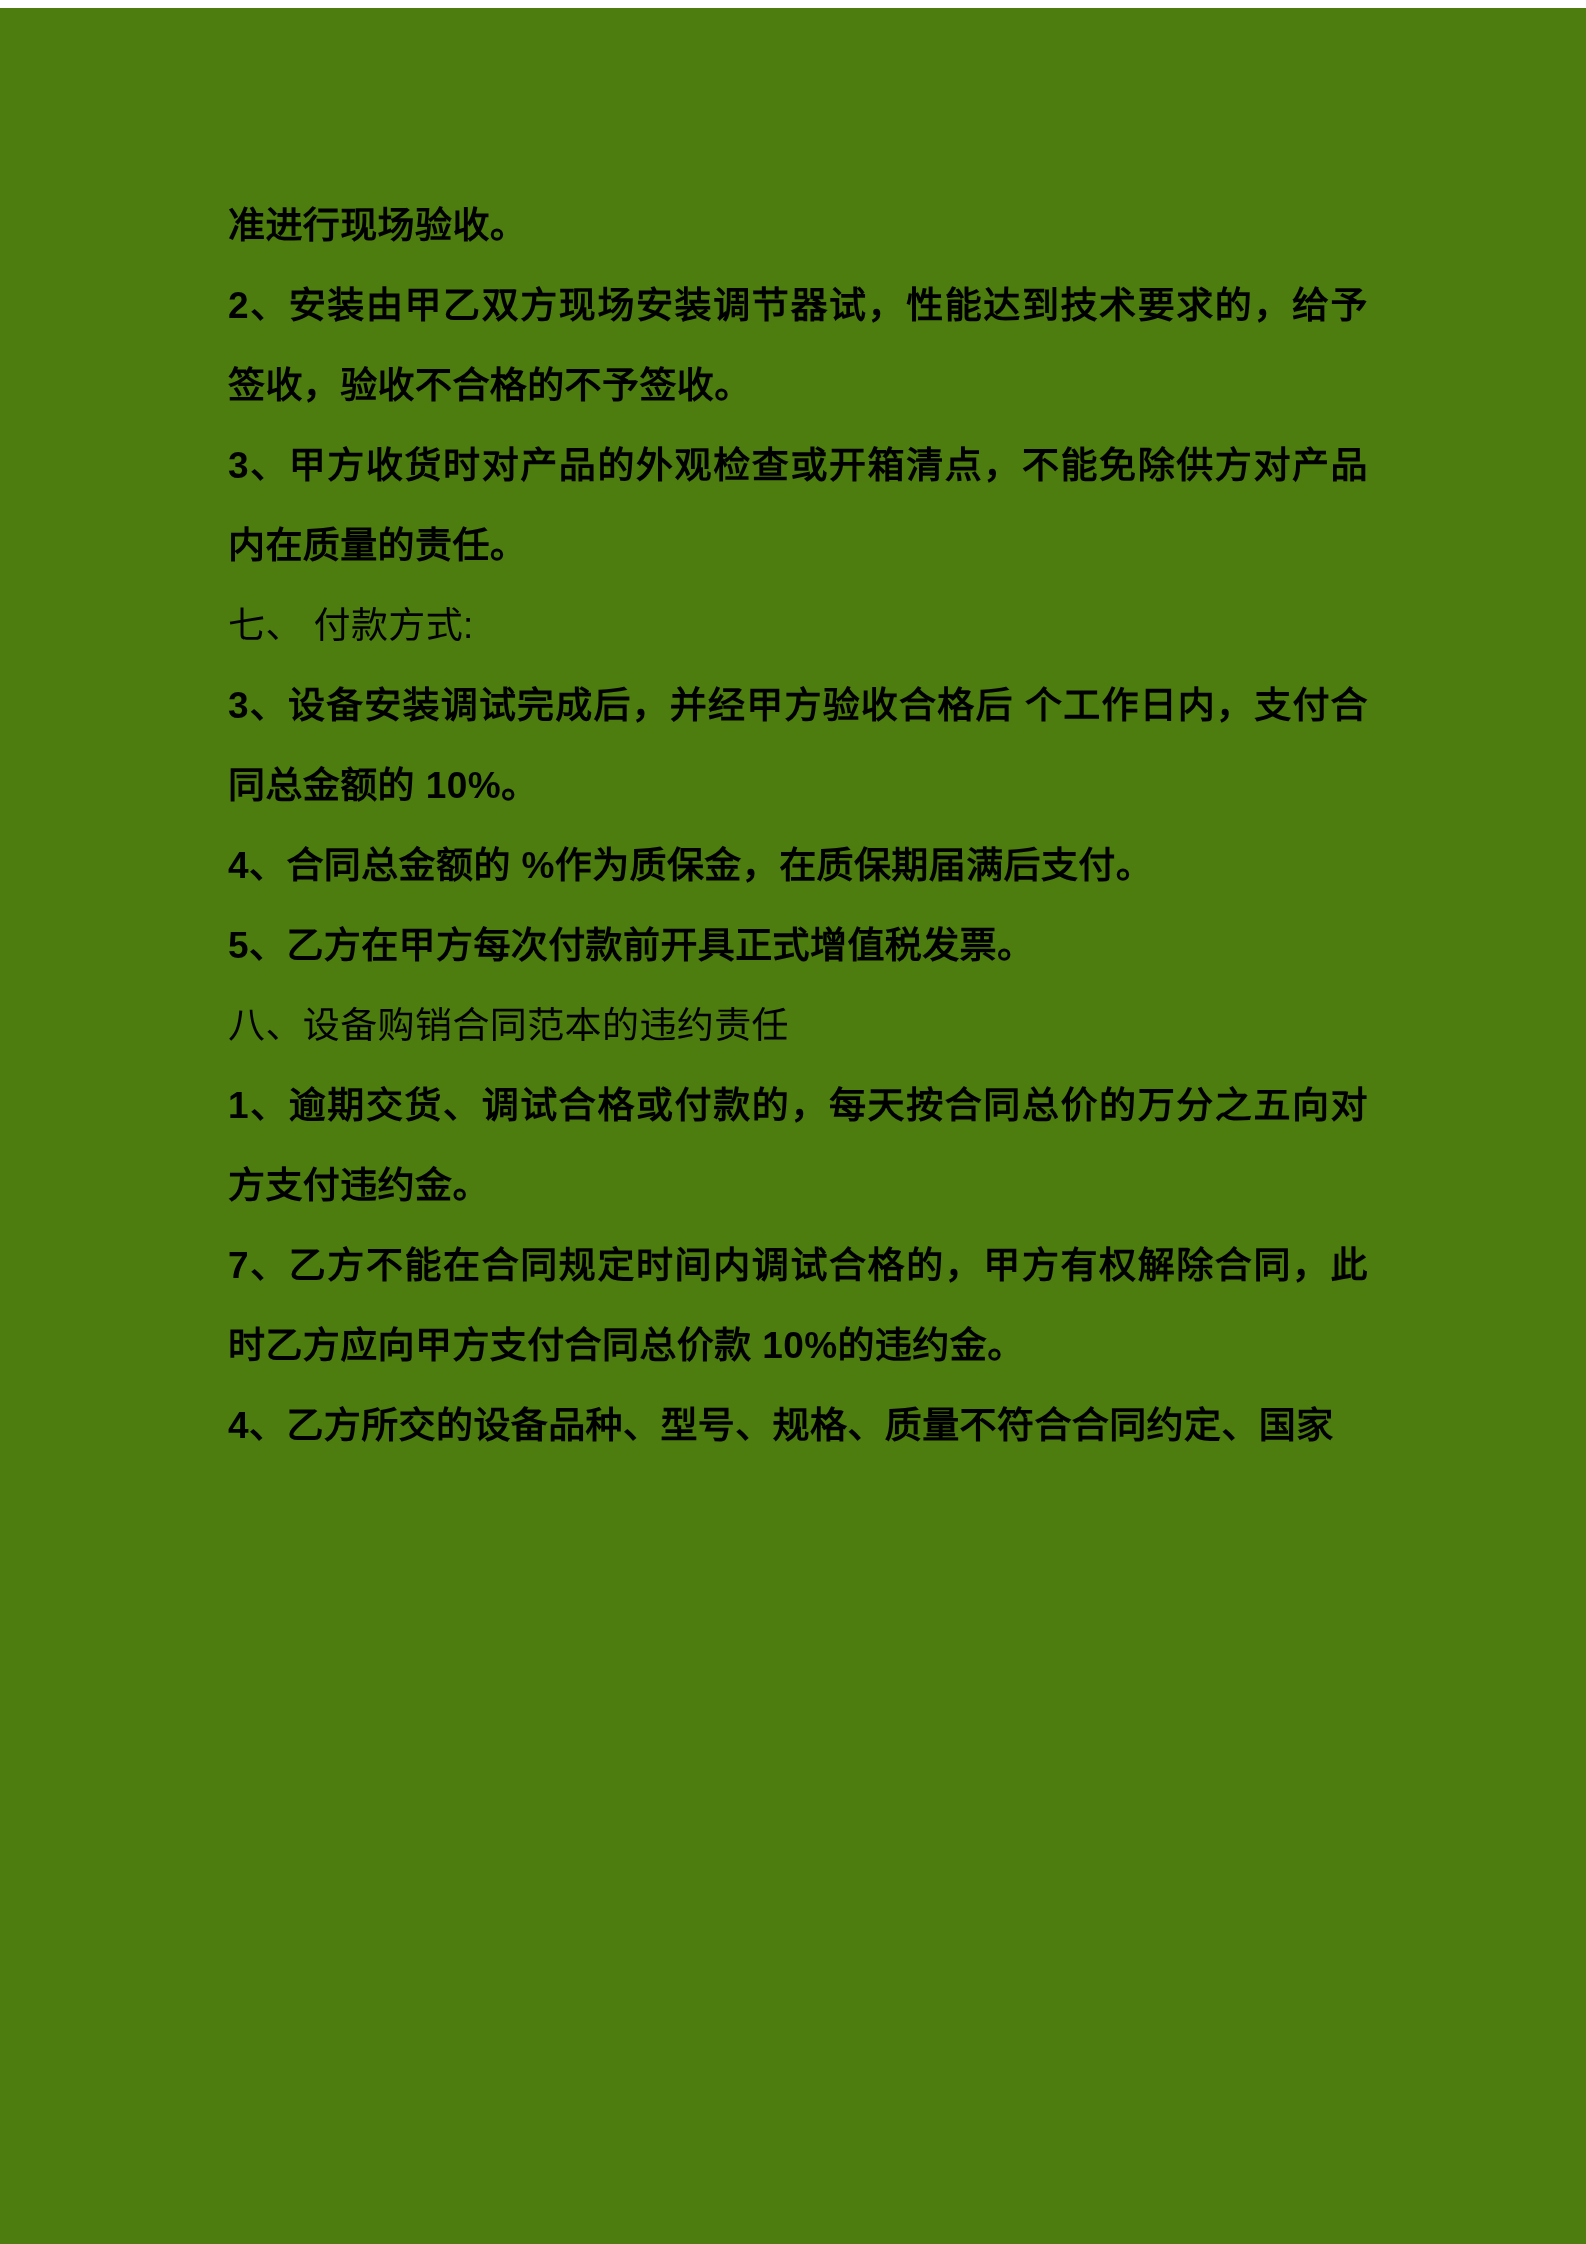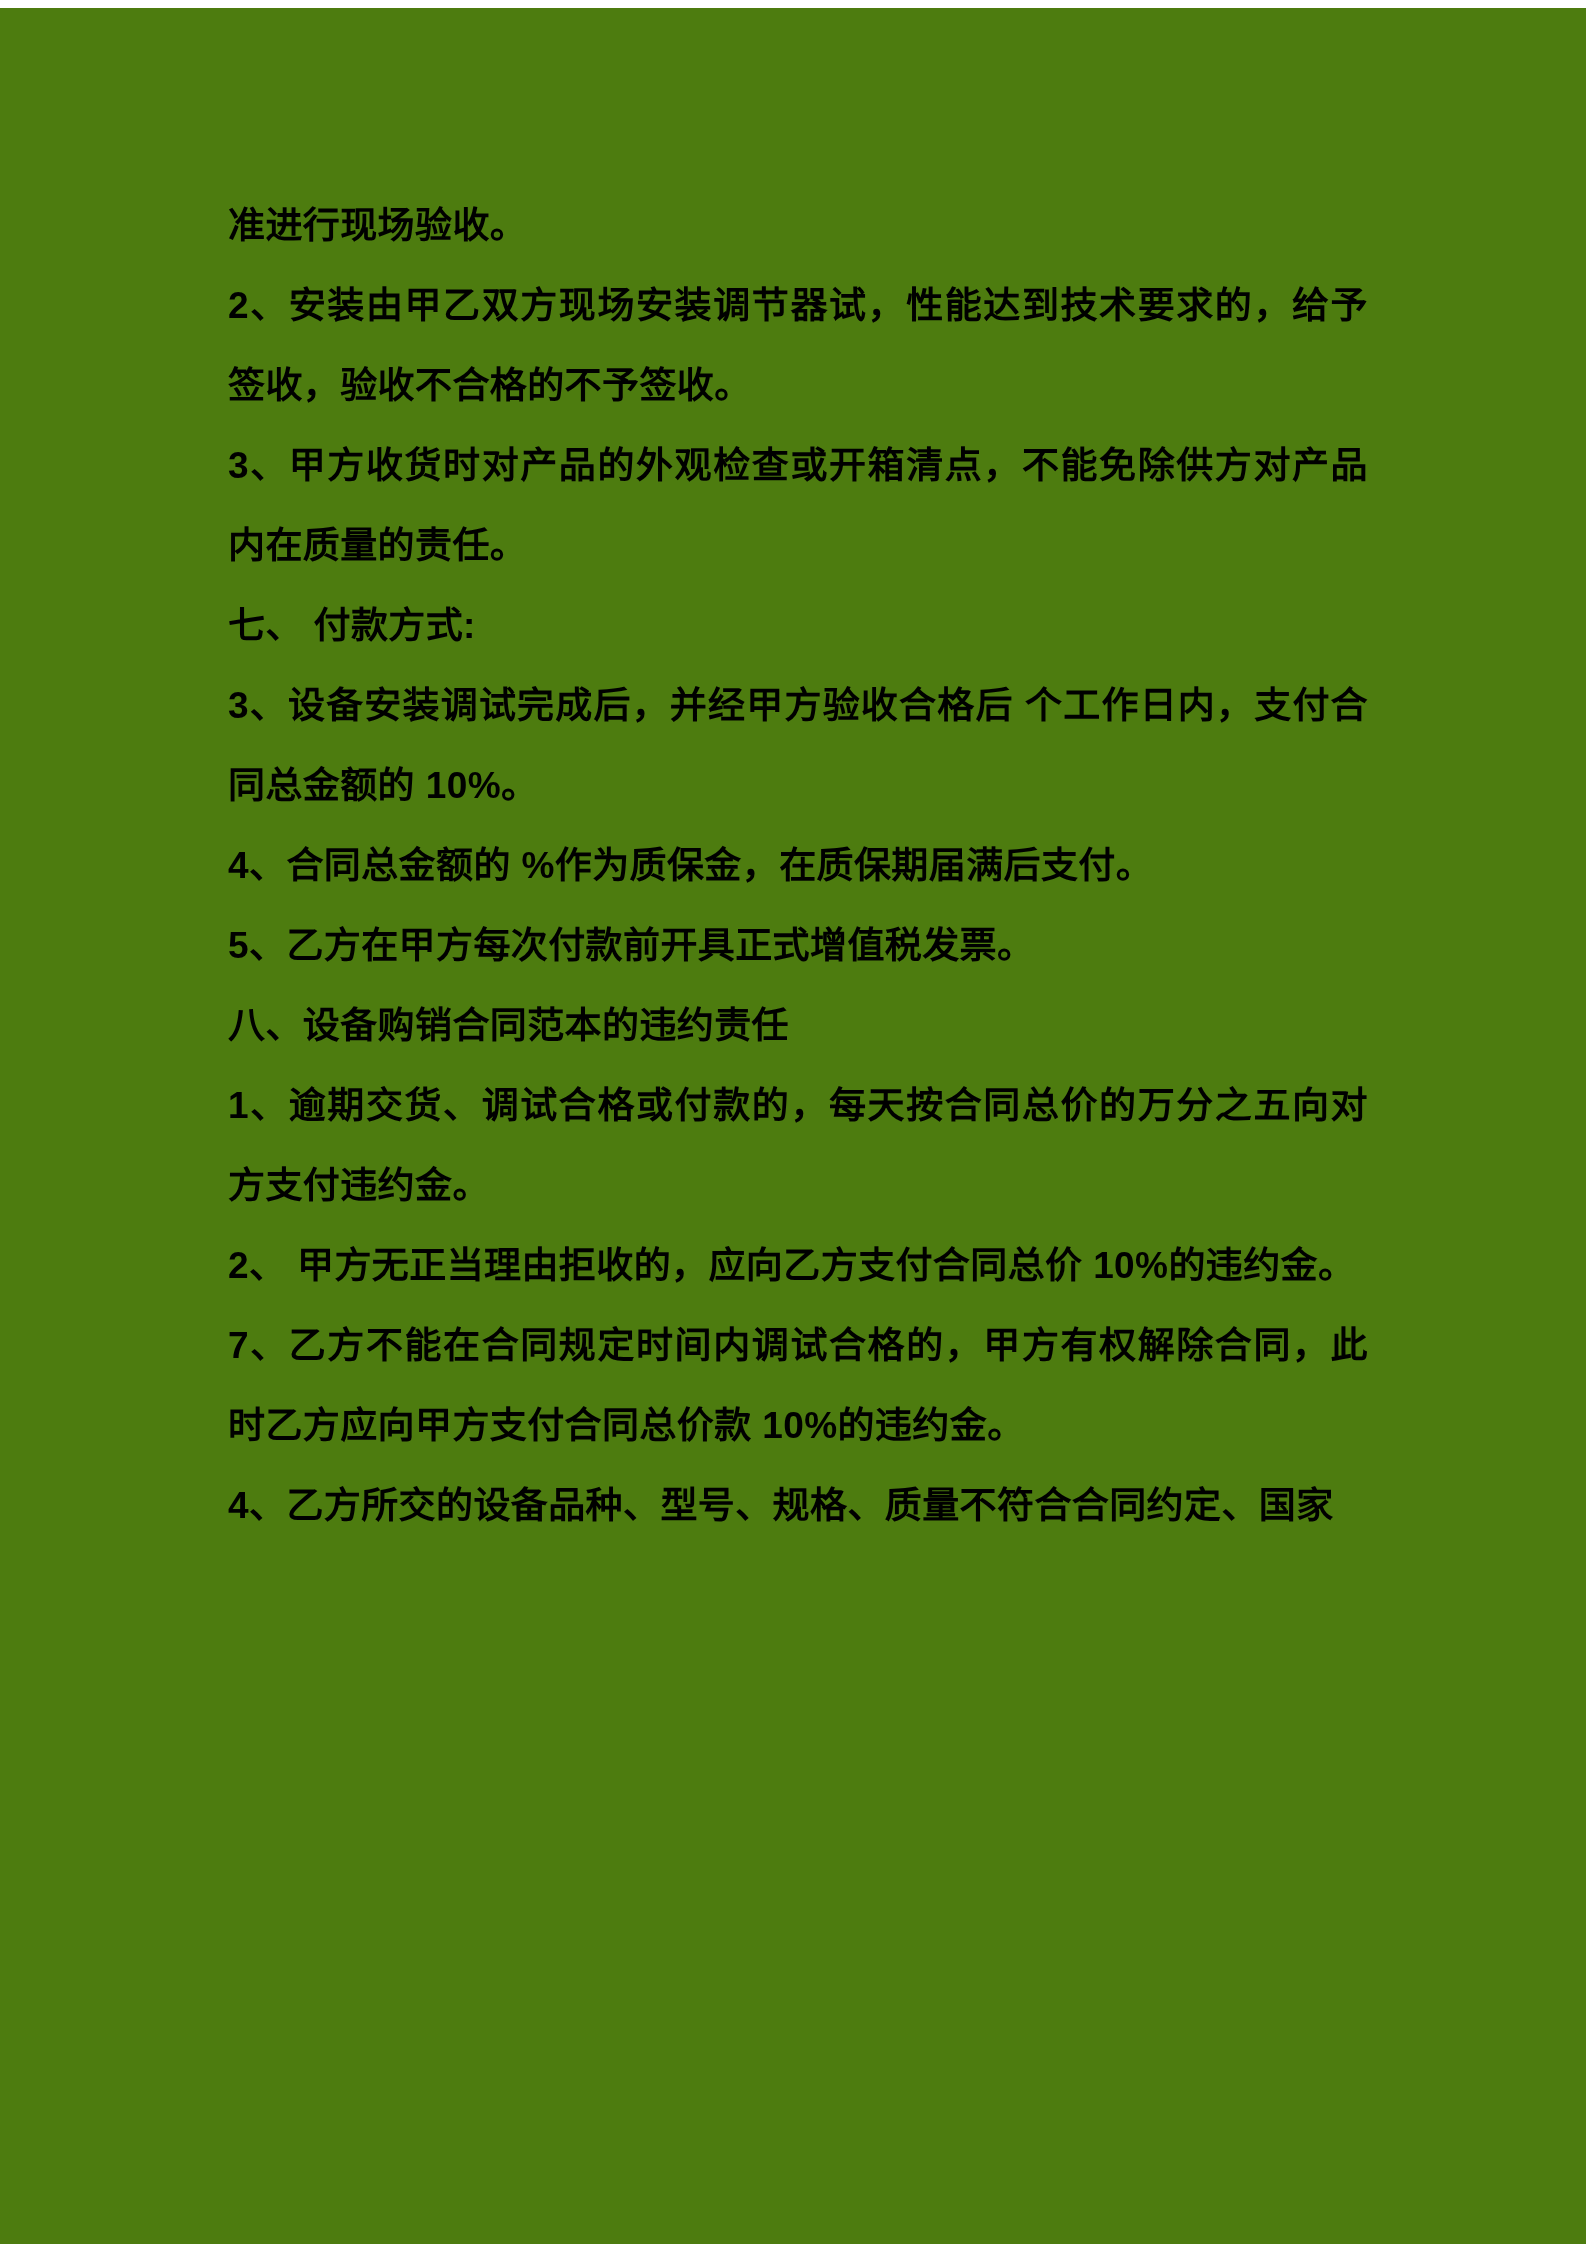--- a/index.html
+++ b/index.html
@@ -31,21 +31,21 @@
     line-height: 80px;
     color: #000000;
     font-weight: 700;
     letter-spacing: 0.4px;
     text-align: justify;
     text-justify: inter-ideograph;
     margin: 0;
     word-break: break-all;
   }
   .para.heading {
-    font-weight: 700;
+    font-weight: 400;
   }
 </style>
 </head>
 <body>
 
 <div class="page">
   <div class="content">
 
     <p class="para">准进行现场验收。</p>
 
@@ -60,20 +60,19 @@
     <p class="para">3、设备安装调试完成后，并经甲方验收合格后 个工作日内，支付合同总金额的 10%。</p>
 
     <p class="para">4、合同总金额的 %作为质保金，在质保期届满后支付。</p>
 
     <p class="para">5、乙方在甲方每次付款前开具正式增值税发票。</p>
 
     <p class="para heading">八、设备购销合同范本的违约责任</p>
 
     <p class="para">1、逾期交货、调试合格或付款的，每天按合同总价的万分之五向对方支付违约金。</p>
 
-    <p class="para">2、 甲方无正当理由拒收的，应向乙方支付合同总价 10%的违约金。</p>
 
     <p class="para">7、乙方不能在合同规定时间内调试合格的，甲方有权解除合同，此时乙方应向甲方支付合同总价款 10%的违约金。</p>
 
     <p class="para">4、乙方所交的设备品种、型号、规格、质量不符合合同约定、国家</p>
 
   </div>
 </div>
 
 </body></html>

